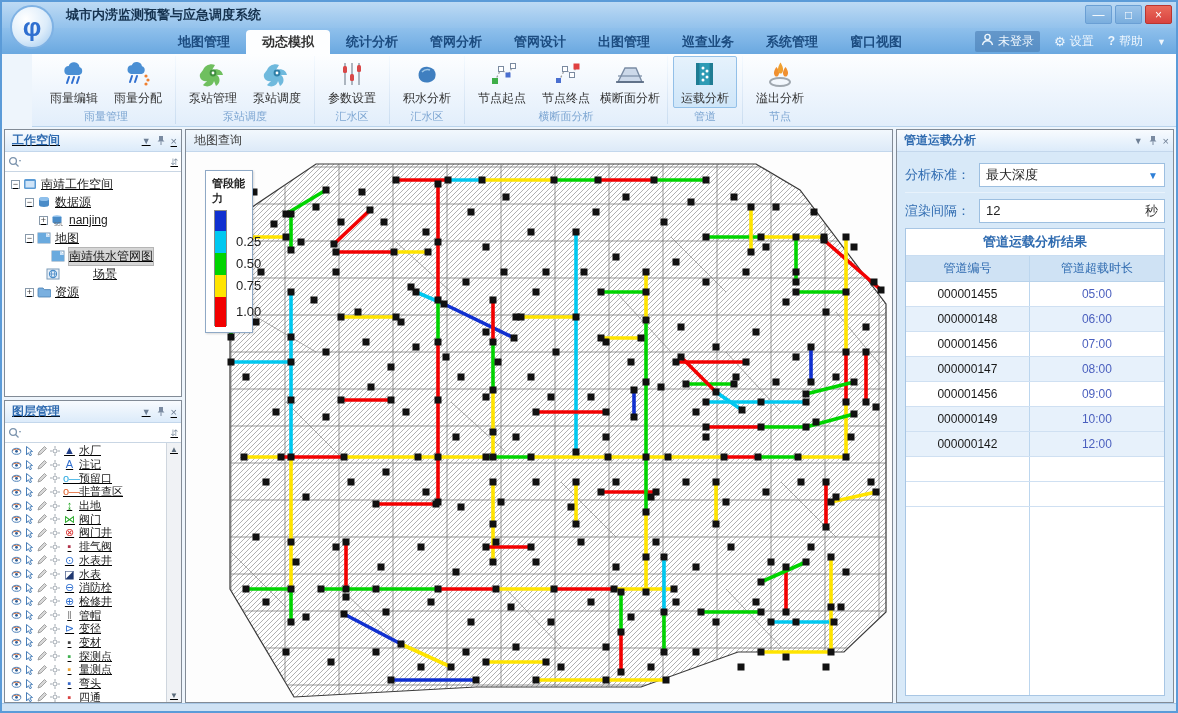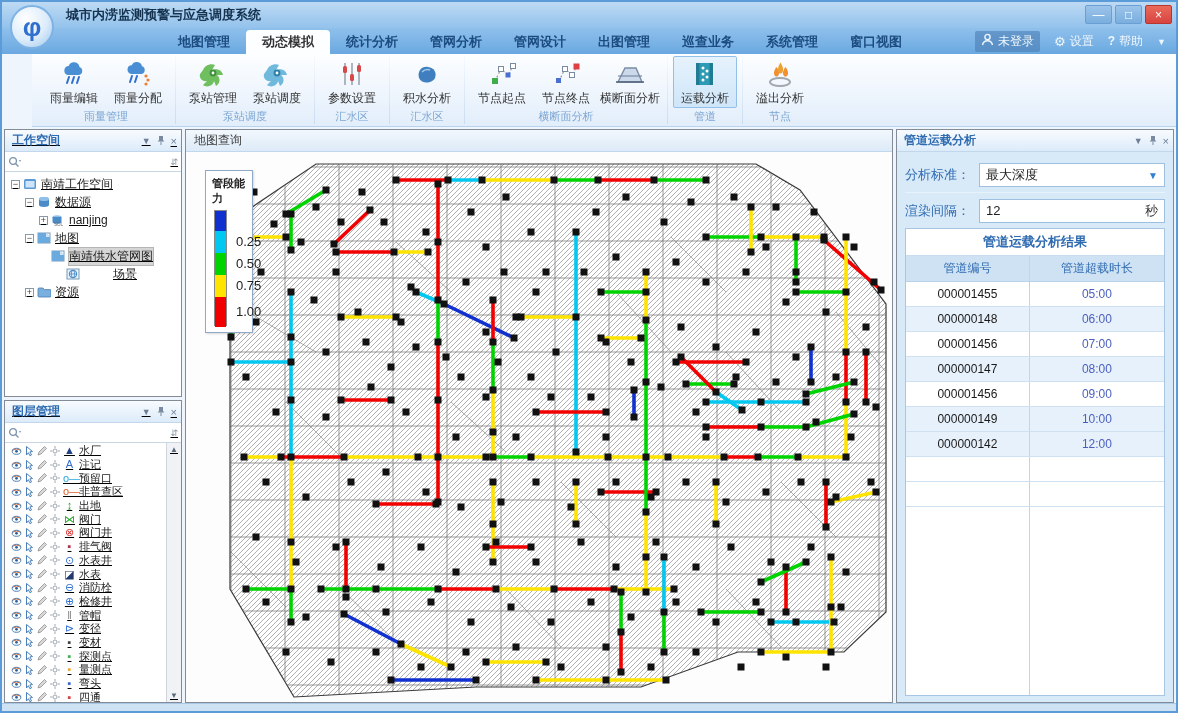--- a/index.html
+++ b/index.html
@@ -380,21 +380,21 @@
             </div>
             <div class="tree-row" style="padding-left: 34px;">
               <div class="exp-empty"></div>
               <span class="tree-ic"><svg width="14" height="12">
                   <rect x="1" y="1" width="12" height="10" fill="#fff" stroke="#7a9ab8"></rect>
                   <path d="M1 1h8l4 4v6H1z" fill="#6aaade"></path>
                   <path d="M9 1l4 4H9z" fill="#cfe4f8"></path>
                 </svg></span>
               <span class="tree-label selected">南靖供水管网图</span>
             </div>
-            <div class="tree-row" style="padding-left: 20px; gap: 29px;">
+            <div class="tree-row" style=" gap: 29px;">
               <div class="exp-empty"></div>
               <span class="tree-ic"><svg width="14" height="12">
                   <rect x="1" y="1" width="12" height="10" fill="#e8f1fa" stroke="#7a9ab8"></rect>
                   <circle cx="7" cy="6" r="3.6" fill="none" stroke="#4a8cc8" stroke-width="1.1"></circle>
                   <ellipse cx="7" cy="6" rx="1.7" ry="3.6" fill="none" stroke="#4a8cc8" stroke-width=".8"></ellipse>
                   <line x1="3.4" y1="6" x2="10.6" y2="6" stroke="#4a8cc8" stroke-width=".8"></line>
                 </svg></span>
               <span class="tree-label">场景</span>
             </div>
             <div class="tree-row" style="padding-left: 20px;">

